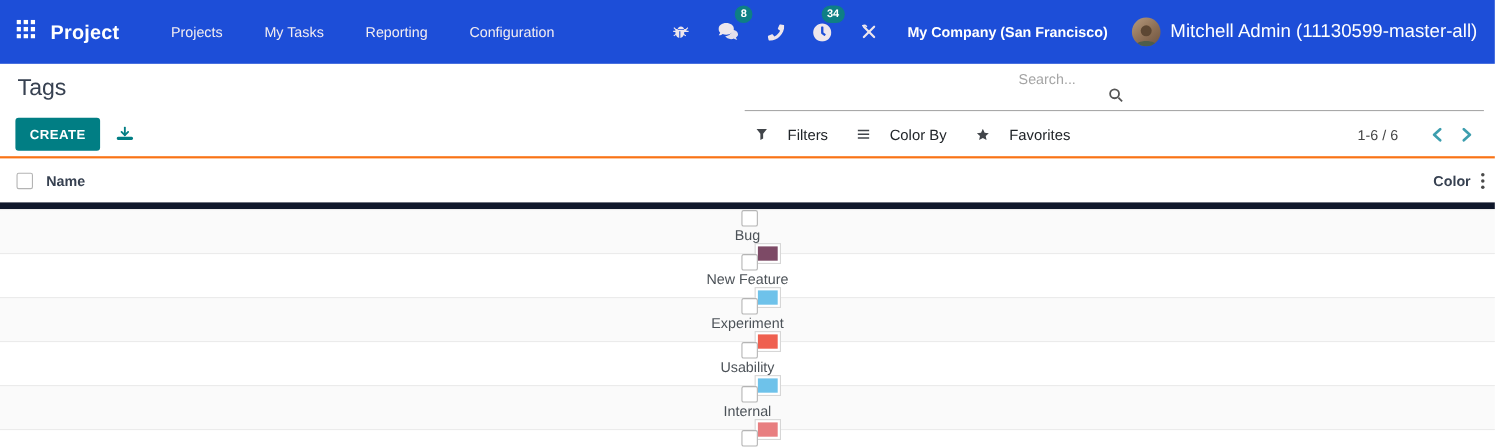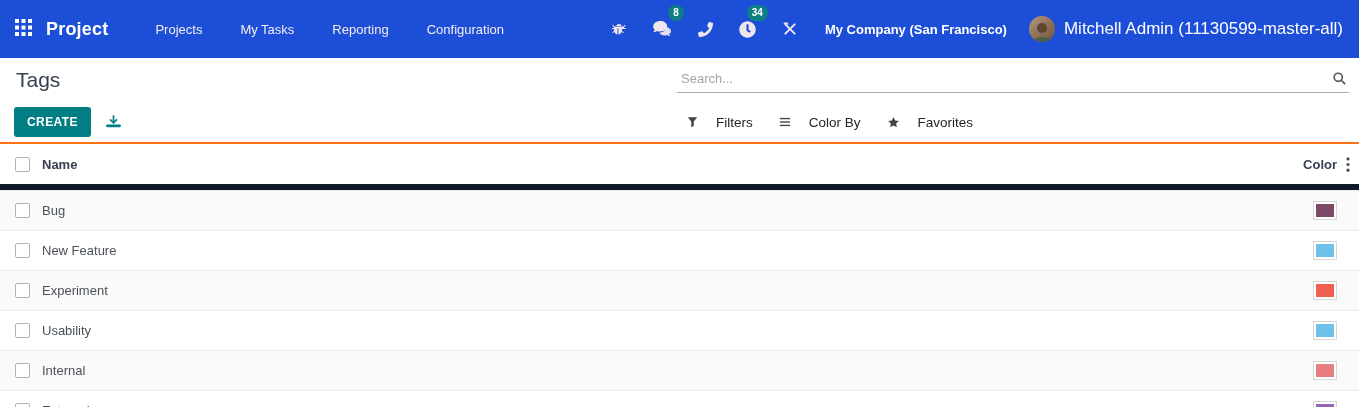--- a/index.html
+++ b/index.html
@@ -27,21 +27,21 @@
   .avatar { width: 26px; height: 26px; border-radius: 50%; overflow: hidden;
     background: linear-gradient(140deg,#b59a7e 0%,#8d6f55 55%,#6d5440 100%);
     margin-right: 9px; display:flex; align-items:flex-end; justify-content:center; }
   .user-name { font-size: 17px; }
 
   
   .cp { border-bottom: 2px solid #f97316; }
   .cp-row1 { height: 44px; display: flex; align-items: center; padding-left: 16px; }
   .view-title { font-size: 21px; color: #374151; font-weight: 400; }
   .searchbox { margin-left: auto; width: 672px; margin-right: 10px; display: flex;
-    align-items: center; border-bottom: 1px solid #a9a9a9; padding: 4px 2px 6px 4px; }
+    align-items: center; border-bottom: 1px solid #a9a9a9; padding: 4px 2px 6px 4px; flex-direction: column; }
   .searchbox input { flex: 1; border: none; outline: none; font-size: 13px;
     font-family: "Liberation Sans", sans-serif; color: #333; background: transparent; }
   .searchbox input::placeholder { color: #a5a5a5; }
   .search-ico { color: #555; cursor: pointer; display: flex; }
   .cp-row2 { height: 40px; position: relative; display: flex; align-items: center;
     padding-left: 14px; }
   .btn-create { background: #017e84; color: #fff; border: none; font-size: 12px;
     font-weight: bold; letter-spacing: .4px; padding: 8px 13px; border-radius: 3px;
     cursor: pointer; font-family: "Liberation Sans", sans-serif; }
   .dl-btn { color: #017e84; margin-left: 15px; cursor: pointer; display: flex; }
@@ -50,21 +50,21 @@
     color: #212529; margin-right: 26px; cursor: pointer; }
   .filter-btn .f-ico { color: #41454a; display: flex; }
   .pager { position: absolute; right: 12px; display: flex; align-items: center; }
   .pager-value { font-size: 13px; color: #444; margin-right: 22px; }
   .pager-arrow { color: #3d9eae; padding: 4px 8px; cursor: pointer; display: flex; }
 
   
   .thead { height: 46px; display: flex; align-items: center;
     border-bottom: 6px solid #0f172a; font-weight: bold; font-size: 13px; color: #374151; }
   .row { height: 40px; display: flex; align-items: center; font-size: 13px;
-    color: #4c5258; border-top: 1px solid #ebebeb; cursor: pointer; }
+    color: #4c5258; border-top: 1px solid #ebebeb; cursor: pointer; flex-direction: column; }
   .row:first-of-type { border-top: none; }
   .row.odd { background: #fafafa; }
   .cell-check { padding-left: 15px; width: 42px; display: flex; align-items: center; }
   .checkbox { width: 15px; height: 15px; border: 1px solid #b4b4b4; border-radius: 2px;
     background: #fff; cursor: pointer; }
   .cell-name { flex: 1; }
   .cell-color { width: 60px; display: flex; justify-content: flex-end; }
   .cell-opts { width: 22px; display: flex; justify-content: center; color: #4a4a4a; }
   .swatch-frame { width: 24px; height: 19px; border: 1px solid #d6d6d6; background: #fff;
     padding: 2px; }
@@ -200,20 +200,33 @@
       <div class="filter-btn">
         <span class="f-ico">
           <svg width="13" height="13" viewBox="0 0 24 24" fill="currentColor">
             <path d="M12 2 l3 6.5 7 .8 -5.2 4.7 1.4 6.9 -6.2-3.5 -6.2 3.5 1.4-6.9 L2 9.3 l7-.8 Z"></path>
           </svg>
         </span>
         <span>Favorites</span>
       </div>
     </div>
 
+    <div class="pager">
+      <span class="pager-value">1-6 / 6</span>
+      <span class="pager-arrow">
+        <svg width="11" height="13" viewBox="0 0 12 14" fill="none" stroke="currentColor" stroke-width="2.6" stroke-linecap="round" stroke-linejoin="round">
+          <path d="M9 1.5 L3 7 L9 12.5"></path>
+        </svg>
+      </span>
+      <span class="pager-arrow">
+        <svg width="11" height="13" viewBox="0 0 12 14" fill="none" stroke="currentColor" stroke-width="2.6" stroke-linecap="round" stroke-linejoin="round">
+          <path d="M3 1.5 L9 7 L3 12.5"></path>
+        </svg>
+      </span>
+    </div>
   </div>
 </div>
 
 <div>
   <div class="thead">
     <div class="cell-check">
       <div class="checkbox"></div>
     </div>
     <div class="cell-name col-color-label">Name</div>
     <div class="cell-color col-color-label">Color</div>

